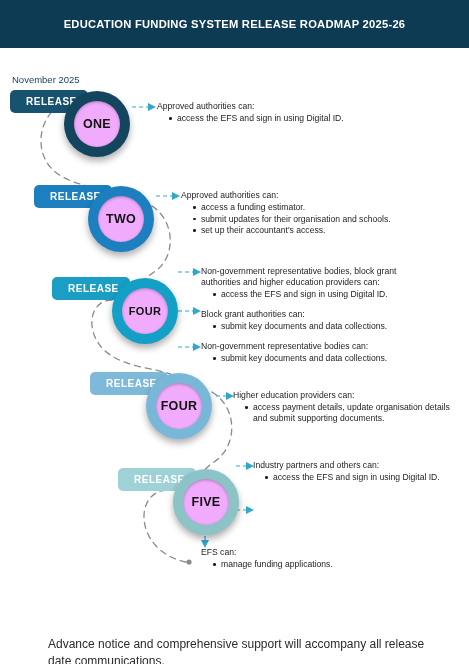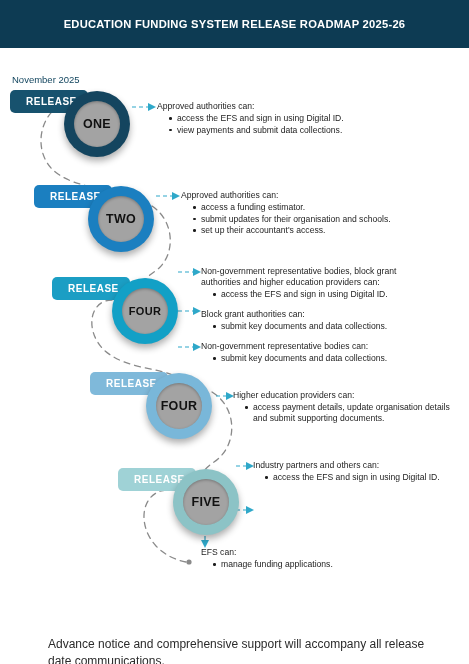--- a/index.html
+++ b/index.html
@@ -52,21 +52,21 @@
     position:absolute;width:66px;height:66px;border-radius:50%;
     display:flex;align-items:center;justify-content:center;
     box-shadow:0 4px 7px rgba(0,0,0,.32);
   }
   .donut.d1{background:#14455f;}
   .donut.d2{background:#1b7fc0;}
   .donut.d3{background:#12a0c6;}
   .donut.d4{background:#79b7d9;}
   .donut.d5{background:#8cc3c6;}
   .donut .hole{
-    width:46px;height:46px;border-radius:50%;background:#a3a3a3;
+    width:46px;height:46px;border-radius:50%;background:#f0abfc;
     display:flex;align-items:center;justify-content:center;
     box-shadow:inset 0 1px 3px rgba(0,0,0,.28);
   }
   .donut .hole span{
     font-size:12.5px;font-weight:bold;color:#111111;letter-spacing:.3px;
   }
   .donut.d3 .hole span{font-size:11px;}
 
   
   .txtgroup{position:absolute;}
@@ -143,21 +143,20 @@
     </div>
     <div class="donut d1" style="left:64px;top:91px;">
       <div class="hole">
         <span>ONE</span>
       </div>
     </div>
     <div class="txtgroup" style="left:157px;top:101px;width:300px;">
       <p class="lead">Approved authorities can:</p>
       <ul class="blist">
         <li>access the EFS and sign in using Digital ID.</li>
-        <li>view payments and submit data collections.</li>
       </ul>
     </div>
   </div>
 
   <div class="stage">
     <div class="pill p2" style="left:34px;top:185px;">
       <span>RELEASE</span>
     </div>
     <div class="donut d2" style="left:88px;top:186px;">
       <div class="hole">

